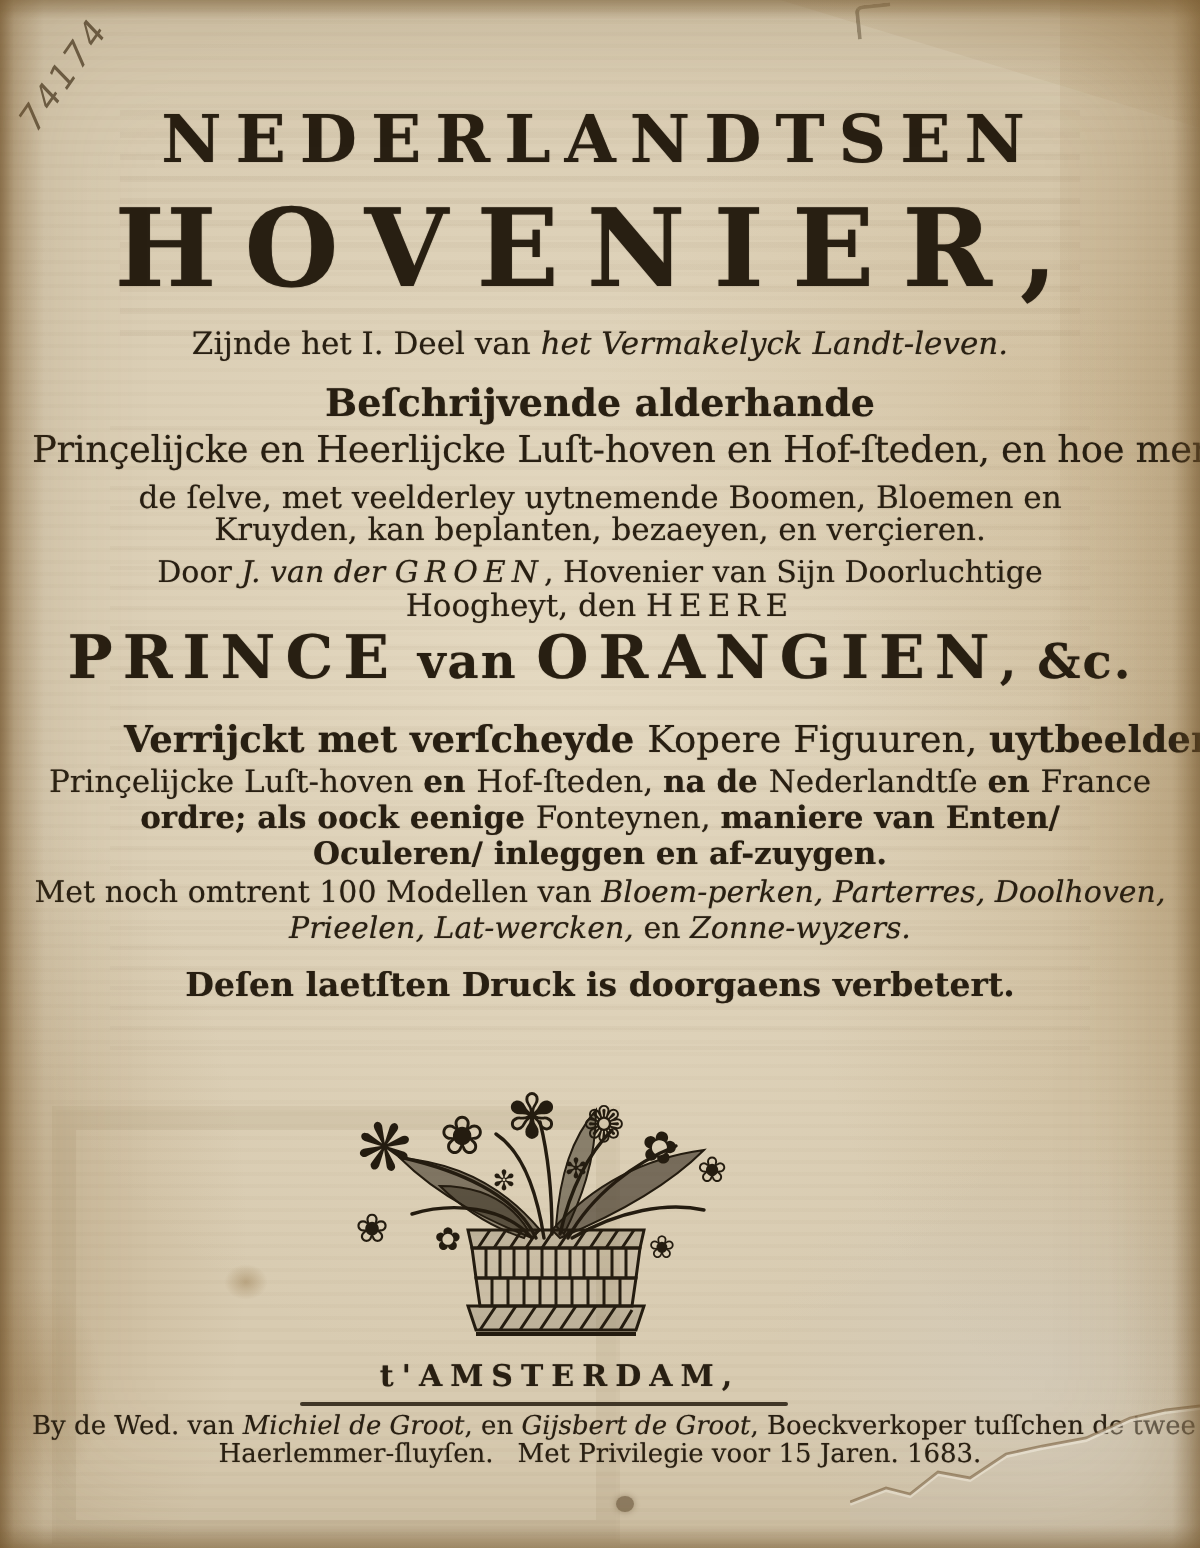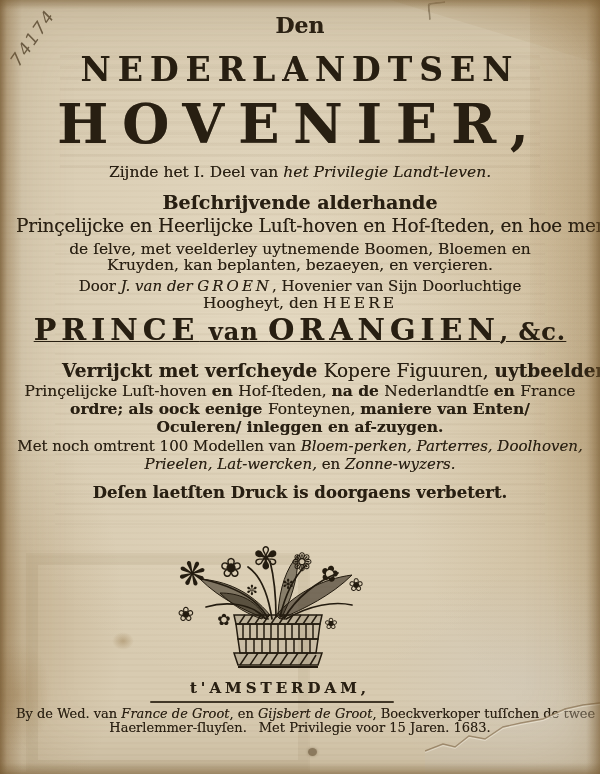--- a/index.html
+++ b/index.html
@@ -62,21 +62,21 @@
   .subtitle{top:163px;font-size:15.5px;}
   .bl{font-weight:700;}
   .it{font-style:italic;}
   .intro{top:191px;font-size:19px;}
   .desc1{top:215px;font-size:18.5px;letter-spacing:-0.2px;}
   .desc2{top:240px;font-size:15.5px;}
   .desc3{top:256px;font-size:15.5px;}
   .author1{top:277px;font-size:15px;}
   .author2{top:294px;font-size:15.5px;}
   .caps-sp{letter-spacing:3px;text-align:center;}
-  .prince{top:312px;text-decoration:underline;}
+  .prince{top:312px;}
   .prince-caps{font-size:30px;font-weight:600;letter-spacing:5px;}
   .prince-low{font-size:24px;font-weight:600;letter-spacing:1px;}
   .feat1{top:360px;font-size:18.5px;margin-left:46px;}
   .feat2{top:381px;font-size:15.5px;}
   .feat3{top:399px;font-size:15.5px;}
   .feat4{top:417px;font-size:15.5px;}
   .model1{top:437px;font-size:15px;}
   .model2{top:455px;font-size:15px;}
   .edition{top:483px;font-size:16.5px;font-weight:700;}
   .basket{position:absolute;left:168px;top:527px;width:212px;height:142px;}
@@ -96,25 +96,24 @@
   <div class="layer showthrough-mid"></div>
   <div class="layer showthrough-frame"></div>
   <div class="layer stain-left-bottom"></div>
   <div class="layer spot-small"></div>
   <div class="layer spot-dot"></div>
   <div class="layer band-right"></div>
 
   <div class="shelfmark">74174</div>
   <div class="layer pencil-mark"></div>
 
-  <div class="line den">Den</div>
   <div class="line main1">NEDERLANDTSEN</div>
   <div class="line main2">HOVENIER,</div>
 
-  <div class="line subtitle"><span class="rm">Zijnde het I. Deel van </span><span class="it">het Privilegie Landt-leven.</span></div>
+  <div class="line subtitle"><span class="rm">Zijnde het I. Deel van </span><span class="it">het Vermakelyck Landt-leven.</span></div>
 
   <div class="line intro bl">Beſchrijvende alderhande</div>
   <div class="line desc1">Prinçelijcke en Heerlijcke Luſt-hoven en Hof-ſteden, en hoe men</div>
   <div class="line desc2">de ſelve, met veelderley uytnemende Boomen, Bloemen en</div>
   <div class="line desc3">Kruyden, kan beplanten, bezaeyen, en verçieren.</div>
 
   <div class="line author1"><span>Door </span><span class="it">J. van der </span><span class="it caps-sp">GROEN</span><span>, Hovenier van Sijn Doorluchtige</span></div>
   <div class="line author2"><span>Hoogheyt, den </span><span class="caps-sp">HEERE</span></div>
   <div class="line prince"><span class="prince-caps">PRINCE</span><span class="prince-low"> van </span><span class="prince-caps">ORANGIEN</span><span class="prince-low">, &amp;c.</span></div>
 
@@ -165,21 +164,21 @@
       <path d="M70,112 L150,112 L148,126 L72,126 Z" fill="rgba(36,28,16,0.08)"></path>
       <path d="M78,112 L78,126 M86,112 L86,126 M94,112 L94,126 M102,112 L102,126 M110,112 L110,126 M118,112 L118,126 M126,112 L126,126 M134,112 L134,126 M142,112 L142,126"></path>
       <path d="M66,126 L154,126 L150,138 L70,138 Z" fill="rgba(36,28,16,0.15)"></path>
       <path d="M72,138 L80,126 M82,138 L90,126 M92,138 L100,126 M102,138 L110,126 M112,138 L120,126 M122,138 L130,126 M132,138 L140,126 M142,138 L148,128"></path>
       <path d="M70,140 L150,140" stroke-width="2"></path>
     </g>
   </svg>
 
   <div class="line amsterdam">t'AMSTERDAM,</div>
   <div class="rule"></div>
-  <div class="line imprint1"><span>By de Wed. van </span><span class="it">France de Groot</span><span>, en </span><span class="it">Gijsbert de Groot</span><span>, Boeckverkoper tuſſchen de twee</span></div>
+  <div class="line imprint1"><span>By de Wed. van </span><span class="it">Michiel de Groot</span><span>, en </span><span class="it">Gijsbert de Groot</span><span>, Boeckverkoper tuſſchen de twee</span></div>
   <div class="line imprint2"><span>Haerlemmer-ſluyſen.</span><span class="gap"></span><span>Met Privilegie voor 15 Jaren. 1683.</span></div>
 
   <svg class="tear" viewBox="0 0 175 86">
     <path d="M0,64 L18,57 L30,60 L44,49 L60,52 L78,40 L96,36 L118,32 L140,22 L158,18 L175,16 L175,86 L0,86 Z" fill="rgba(212,203,186,0.35)"></path>
     <path d="M0,64 L18,57 L30,60 L44,49 L60,52 L78,40 L96,36 L118,32 L140,22 L158,18 L175,16" stroke="rgba(235,228,212,0.85)" stroke-width="2" fill="none"></path>
     <path d="M0,63 L18,56 L30,59 L44,48 L60,51 L78,39 L96,35 L118,31 L140,21 L158,17 L175,15" stroke="rgba(110,82,48,0.55)" stroke-width="1.4" fill="none"></path>
   </svg>
 
   <div class="layer edge-left"></div>
   <div class="layer edge-right"></div>

